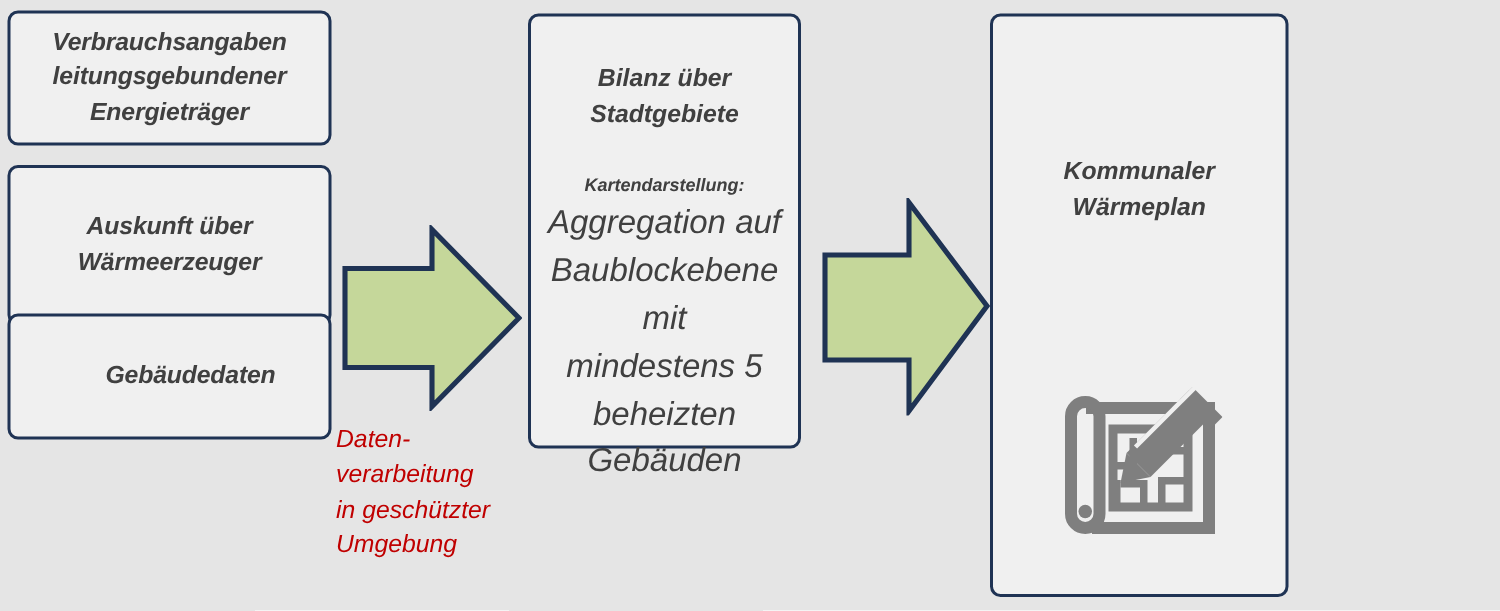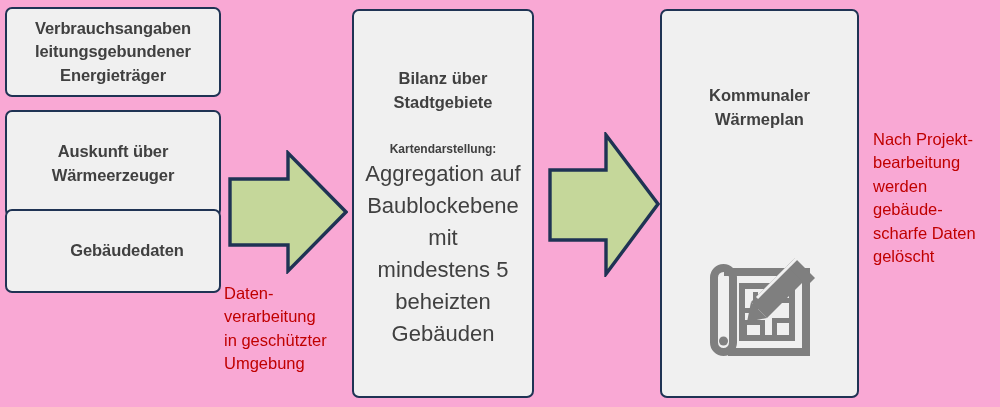--- a/index.html
+++ b/index.html
@@ -7,22 +7,23 @@
     padding: 0;
     background: #ffffff;
   }
   body {
     font-family: "Liberation Sans", sans-serif;
   }
   #canvas {
     position: relative;
     width: 1000px;
     height: 407px;
-    background: #f9a8d4;
+    background: #e5e5e5;
     overflow: hidden;
+    font-style: italic;
   }
   .box {
     position: absolute;
     box-sizing: border-box;
     background: #f0f0f0;
     border: 2px solid #1f3354;
     border-radius: 7px;
     display: flex;
     flex-direction: column;
     align-items: center;
@@ -40,28 +41,28 @@
   }
 
   
   #box-verbrauchsangaben { left: 5px;  top: 7px;   width: 216px; height: 90px; }
   #box-auskunft          { left: 5px;  top: 110px; width: 216px; height: 107px; align-items: center; }
   #box-gebaeudedaten     { left: 5px;  top: 209px; width: 216px; height: 84px; padding-left: 28px; }
   #box-energieberichte   { left: 5px;  top: 307px; width: 216px; height: 84px; }
 
   
   #box-bilanz {
-    left: 352px; top: 9px; width: 182px; height: 389px;
-    justify-content: flex-start;
+    left: 352px; top: 9px; width: 182px; height: 290px;
+    justify-content: center;
     padding-top: 56px;
   }
   #box-waermeplan {
     left: 660px; top: 9px; width: 199px; height: 389px;
     justify-content: flex-start;
-    padding-top: 73px;
+    padding-top: 92px;
   }
 
   .center-head {
     font-weight: bold;
     font-size: 16.5px;
     line-height: 1.45;
     white-space: pre-line;
   }
   .center-sub-head {
     font-weight: bold;
@@ -194,20 +195,14 @@
       <g stroke="#f0f0f0" stroke-width="3" fill="none">
         <line x1="52" y1="40" x2="96" y2="-4"></line>
       </g>
     </svg>
   </div>
 
   <div class="note-red" id="note-datenverarbeitung">Daten-
 verarbeitung
 in geschützter
 Umgebung</div>
-  <div class="note-red" id="note-geloescht">Nach Projekt-
-bearbeitung
-werden
-gebäude-
-scharfe Daten
-gelöscht</div>
 
 </div>
 
 </body></html>

